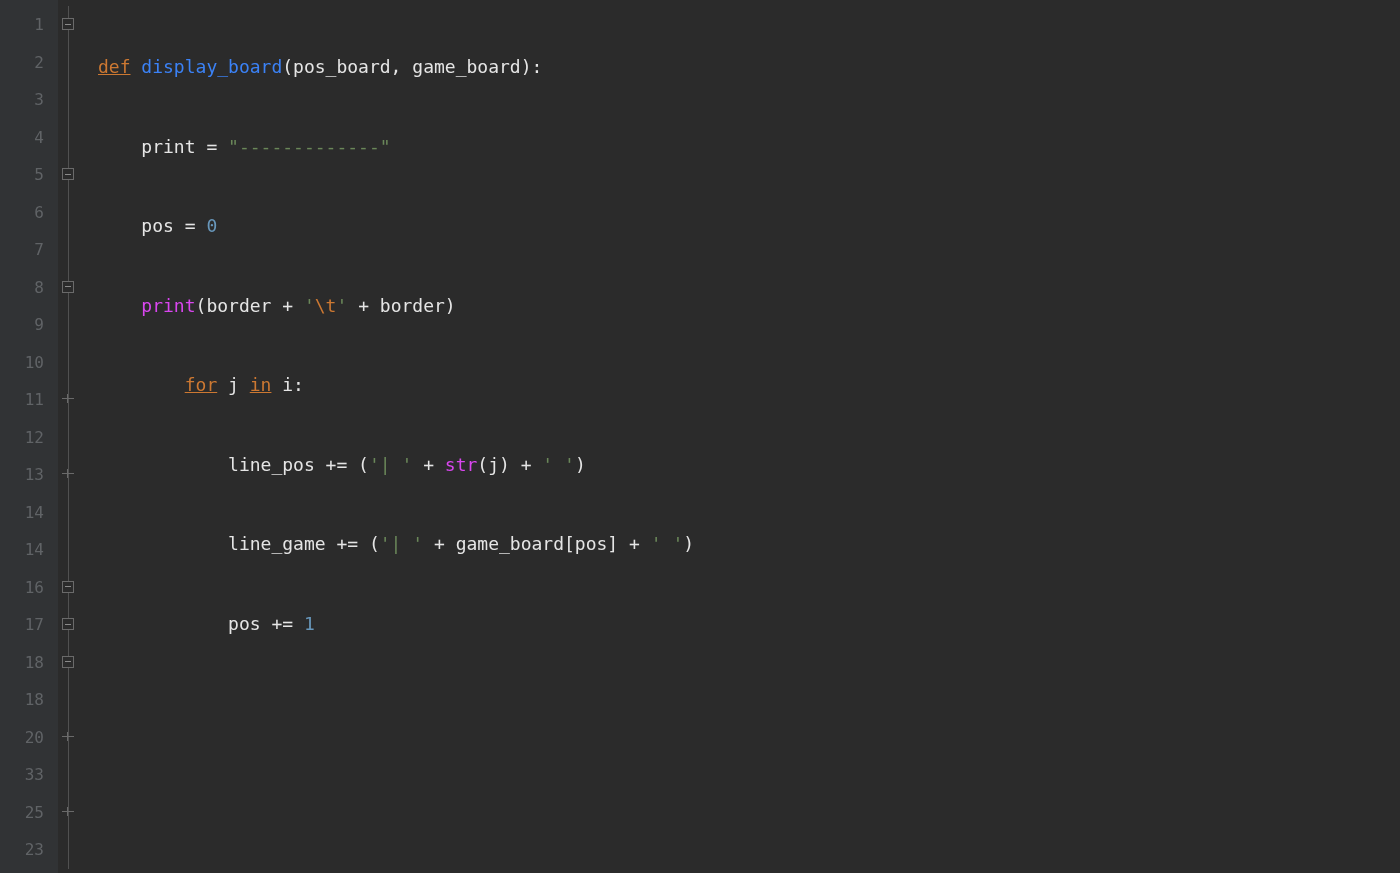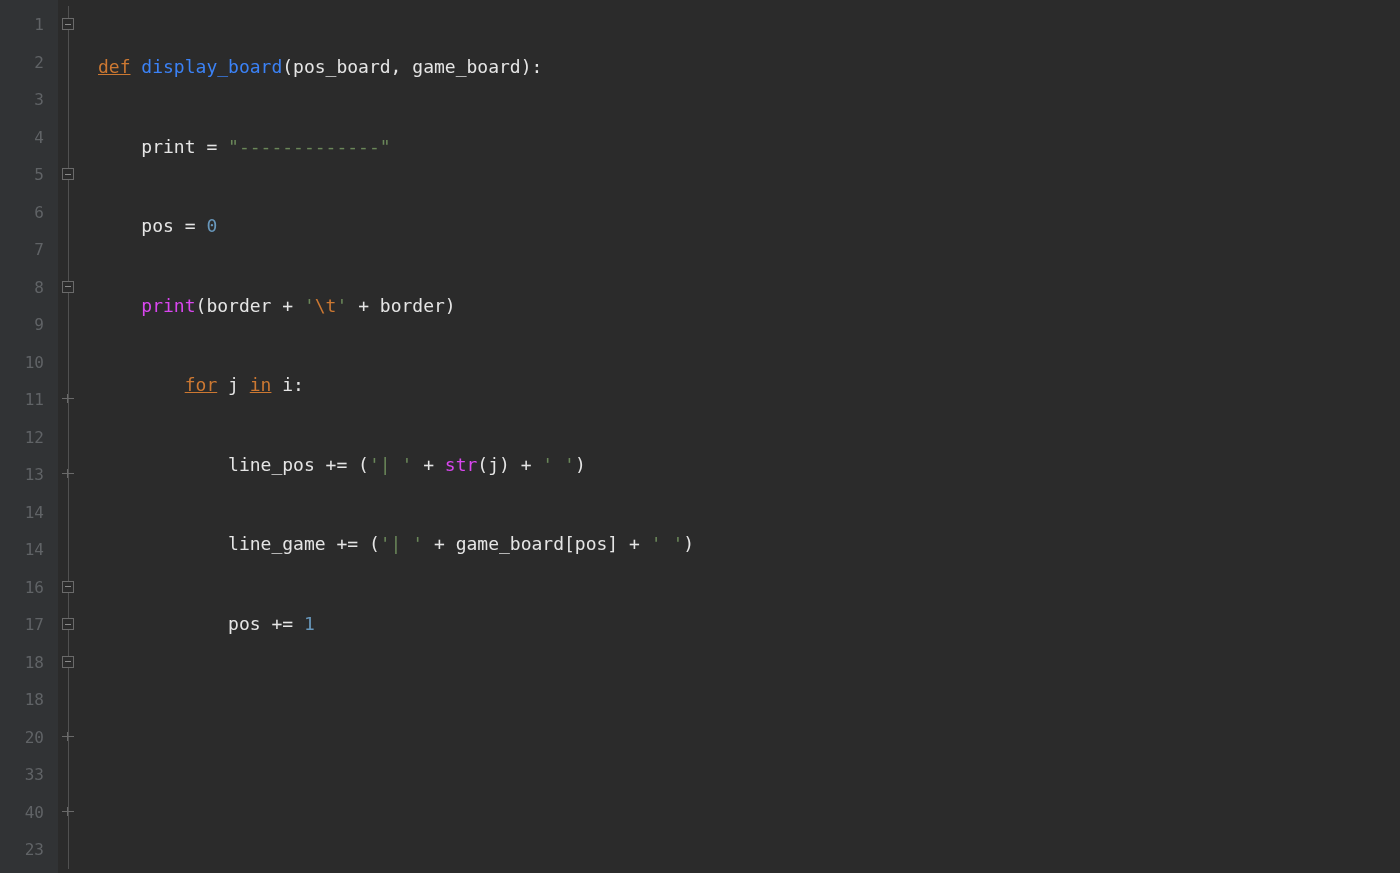--- a/index.html
+++ b/index.html
@@ -128,21 +128,21 @@
     <div class="ln">12</div>
     <div class="ln">13</div>
     <div class="ln">14</div>
     <div class="ln">14</div>
     <div class="ln">16</div>
     <div class="ln">17</div>
     <div class="ln">18</div>
     <div class="ln">18</div>
     <div class="ln">20</div>
     <div class="ln">33</div>
-    <div class="ln">40</div>
+    <div class="ln">25</div>
     <div class="ln">23</div>
   </div>
 
   <div class="fold-col" id="fold-col">
       <div class="fc">
         <div class="fold-line"></div>
         <div class="fold-marker minus"></div>
       </div>
       <div class="fc">
         <div class="fold-line"></div>

